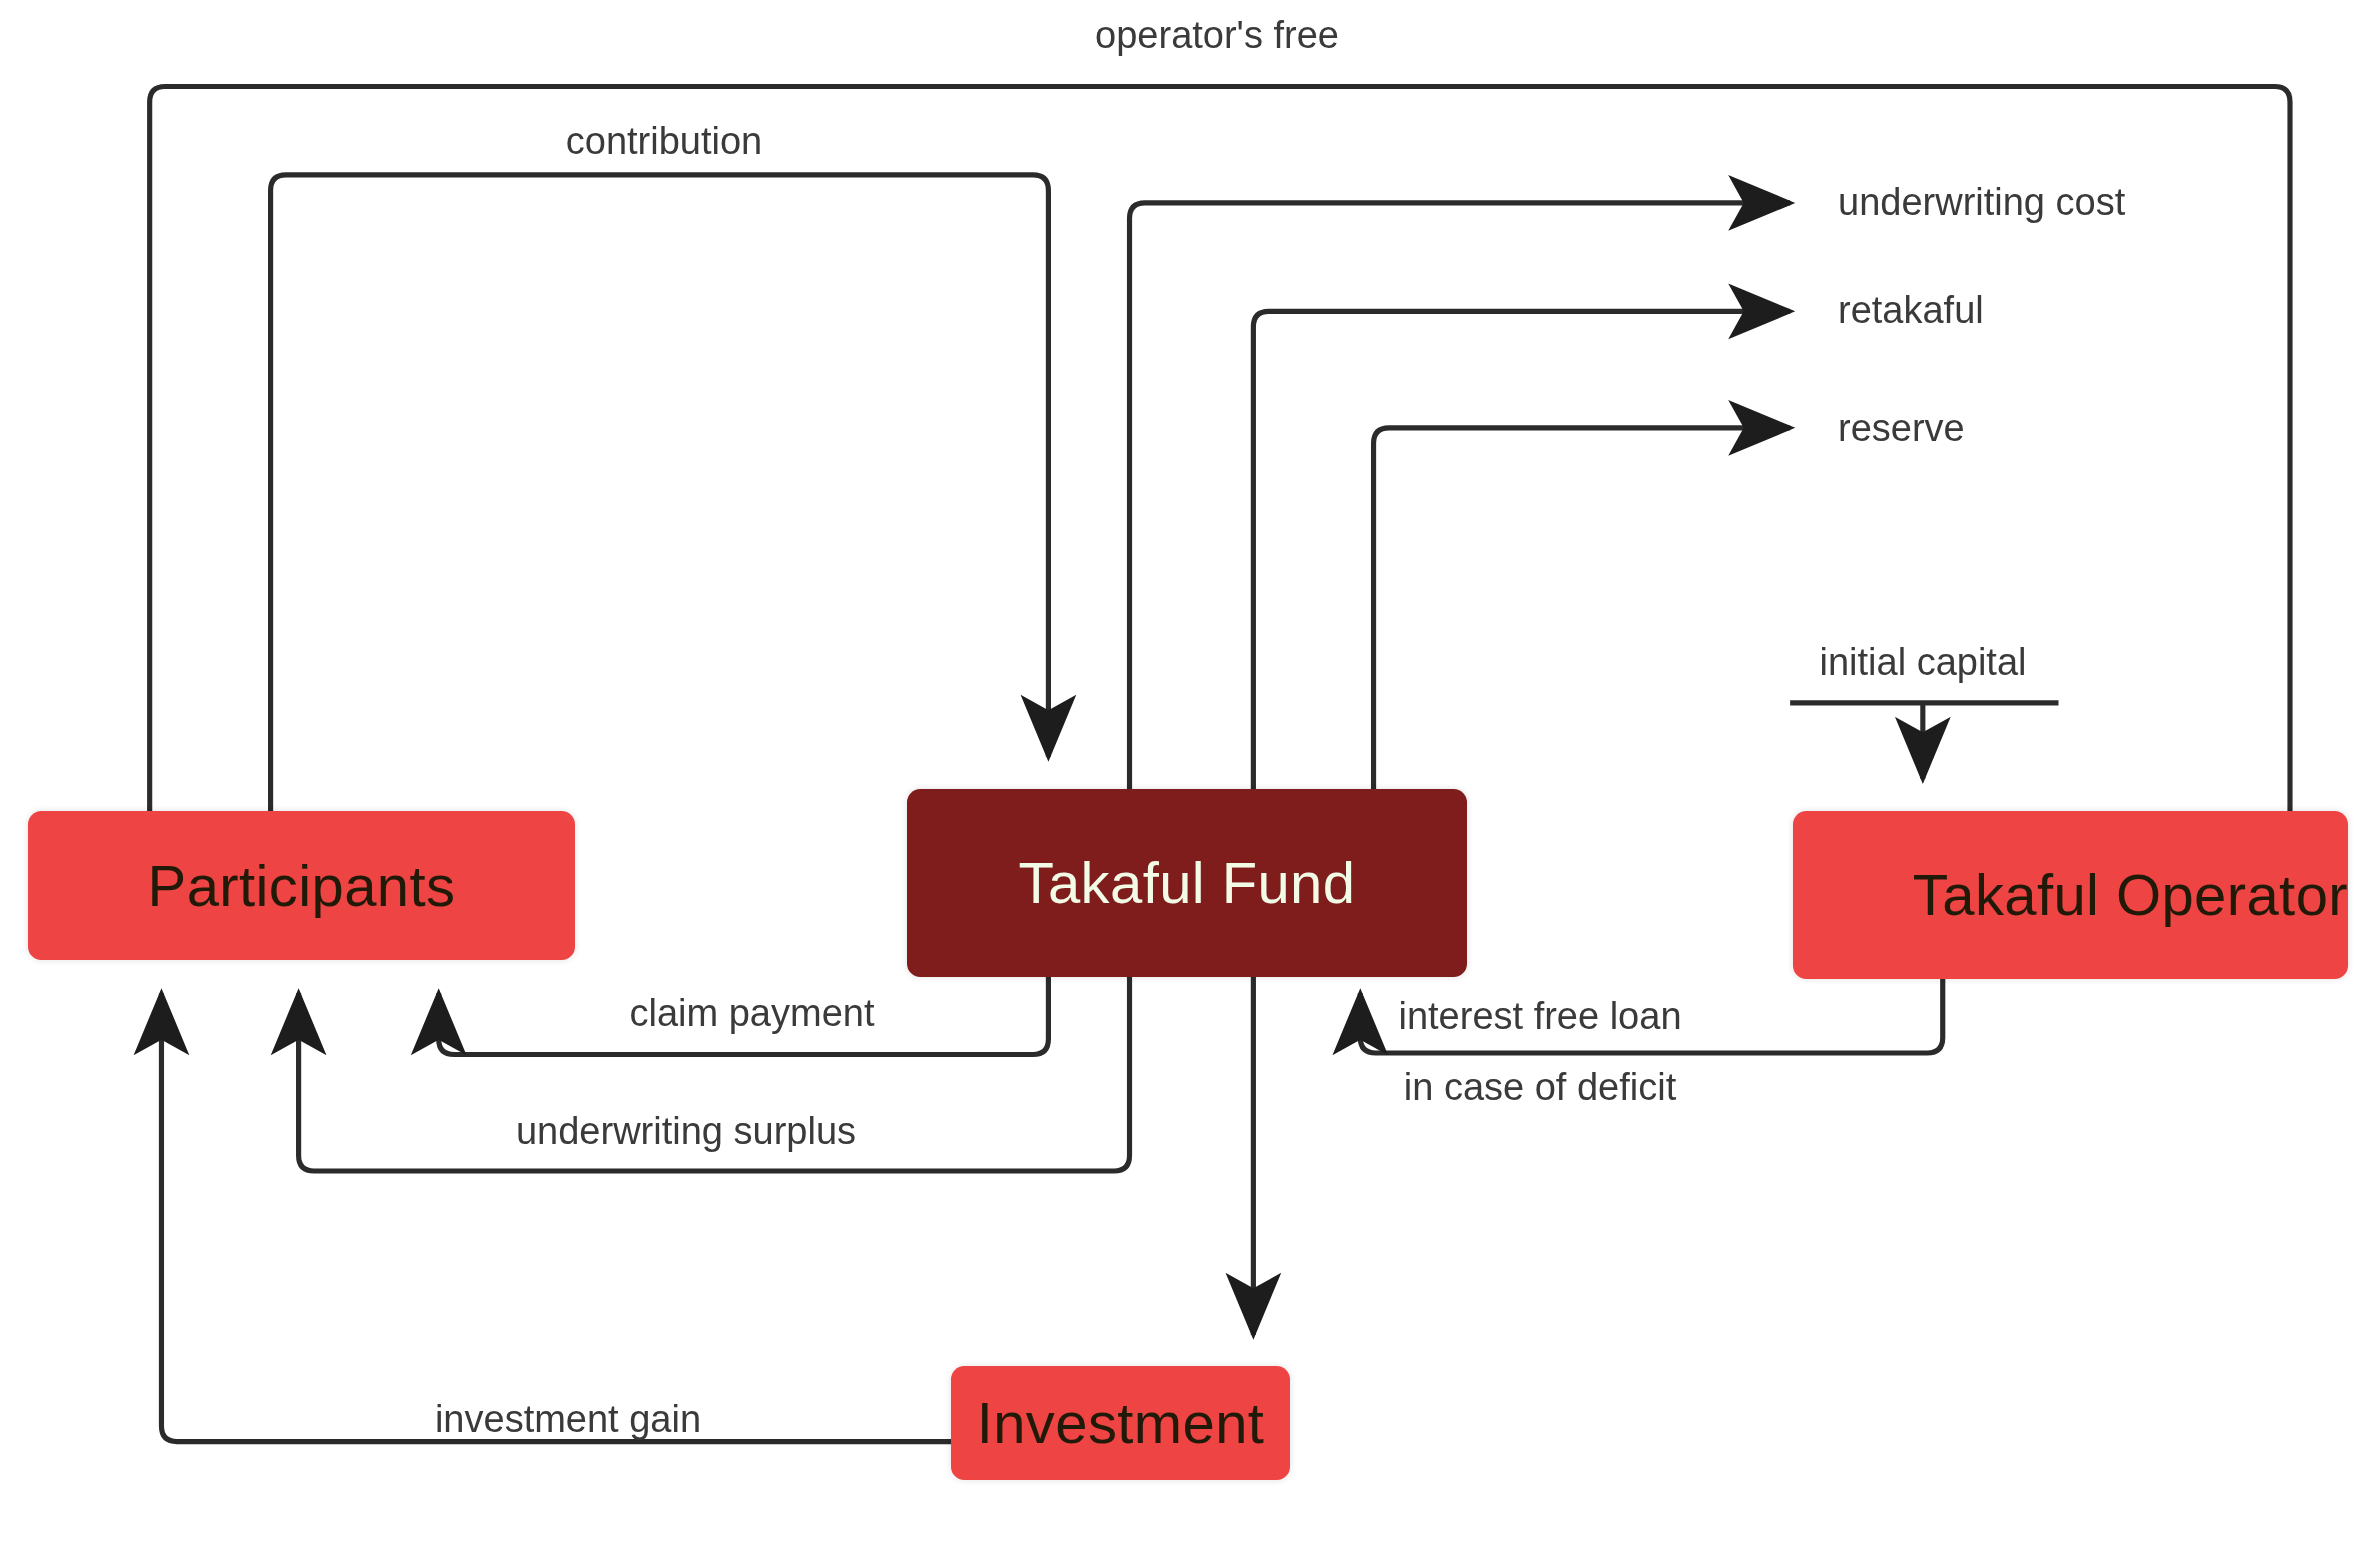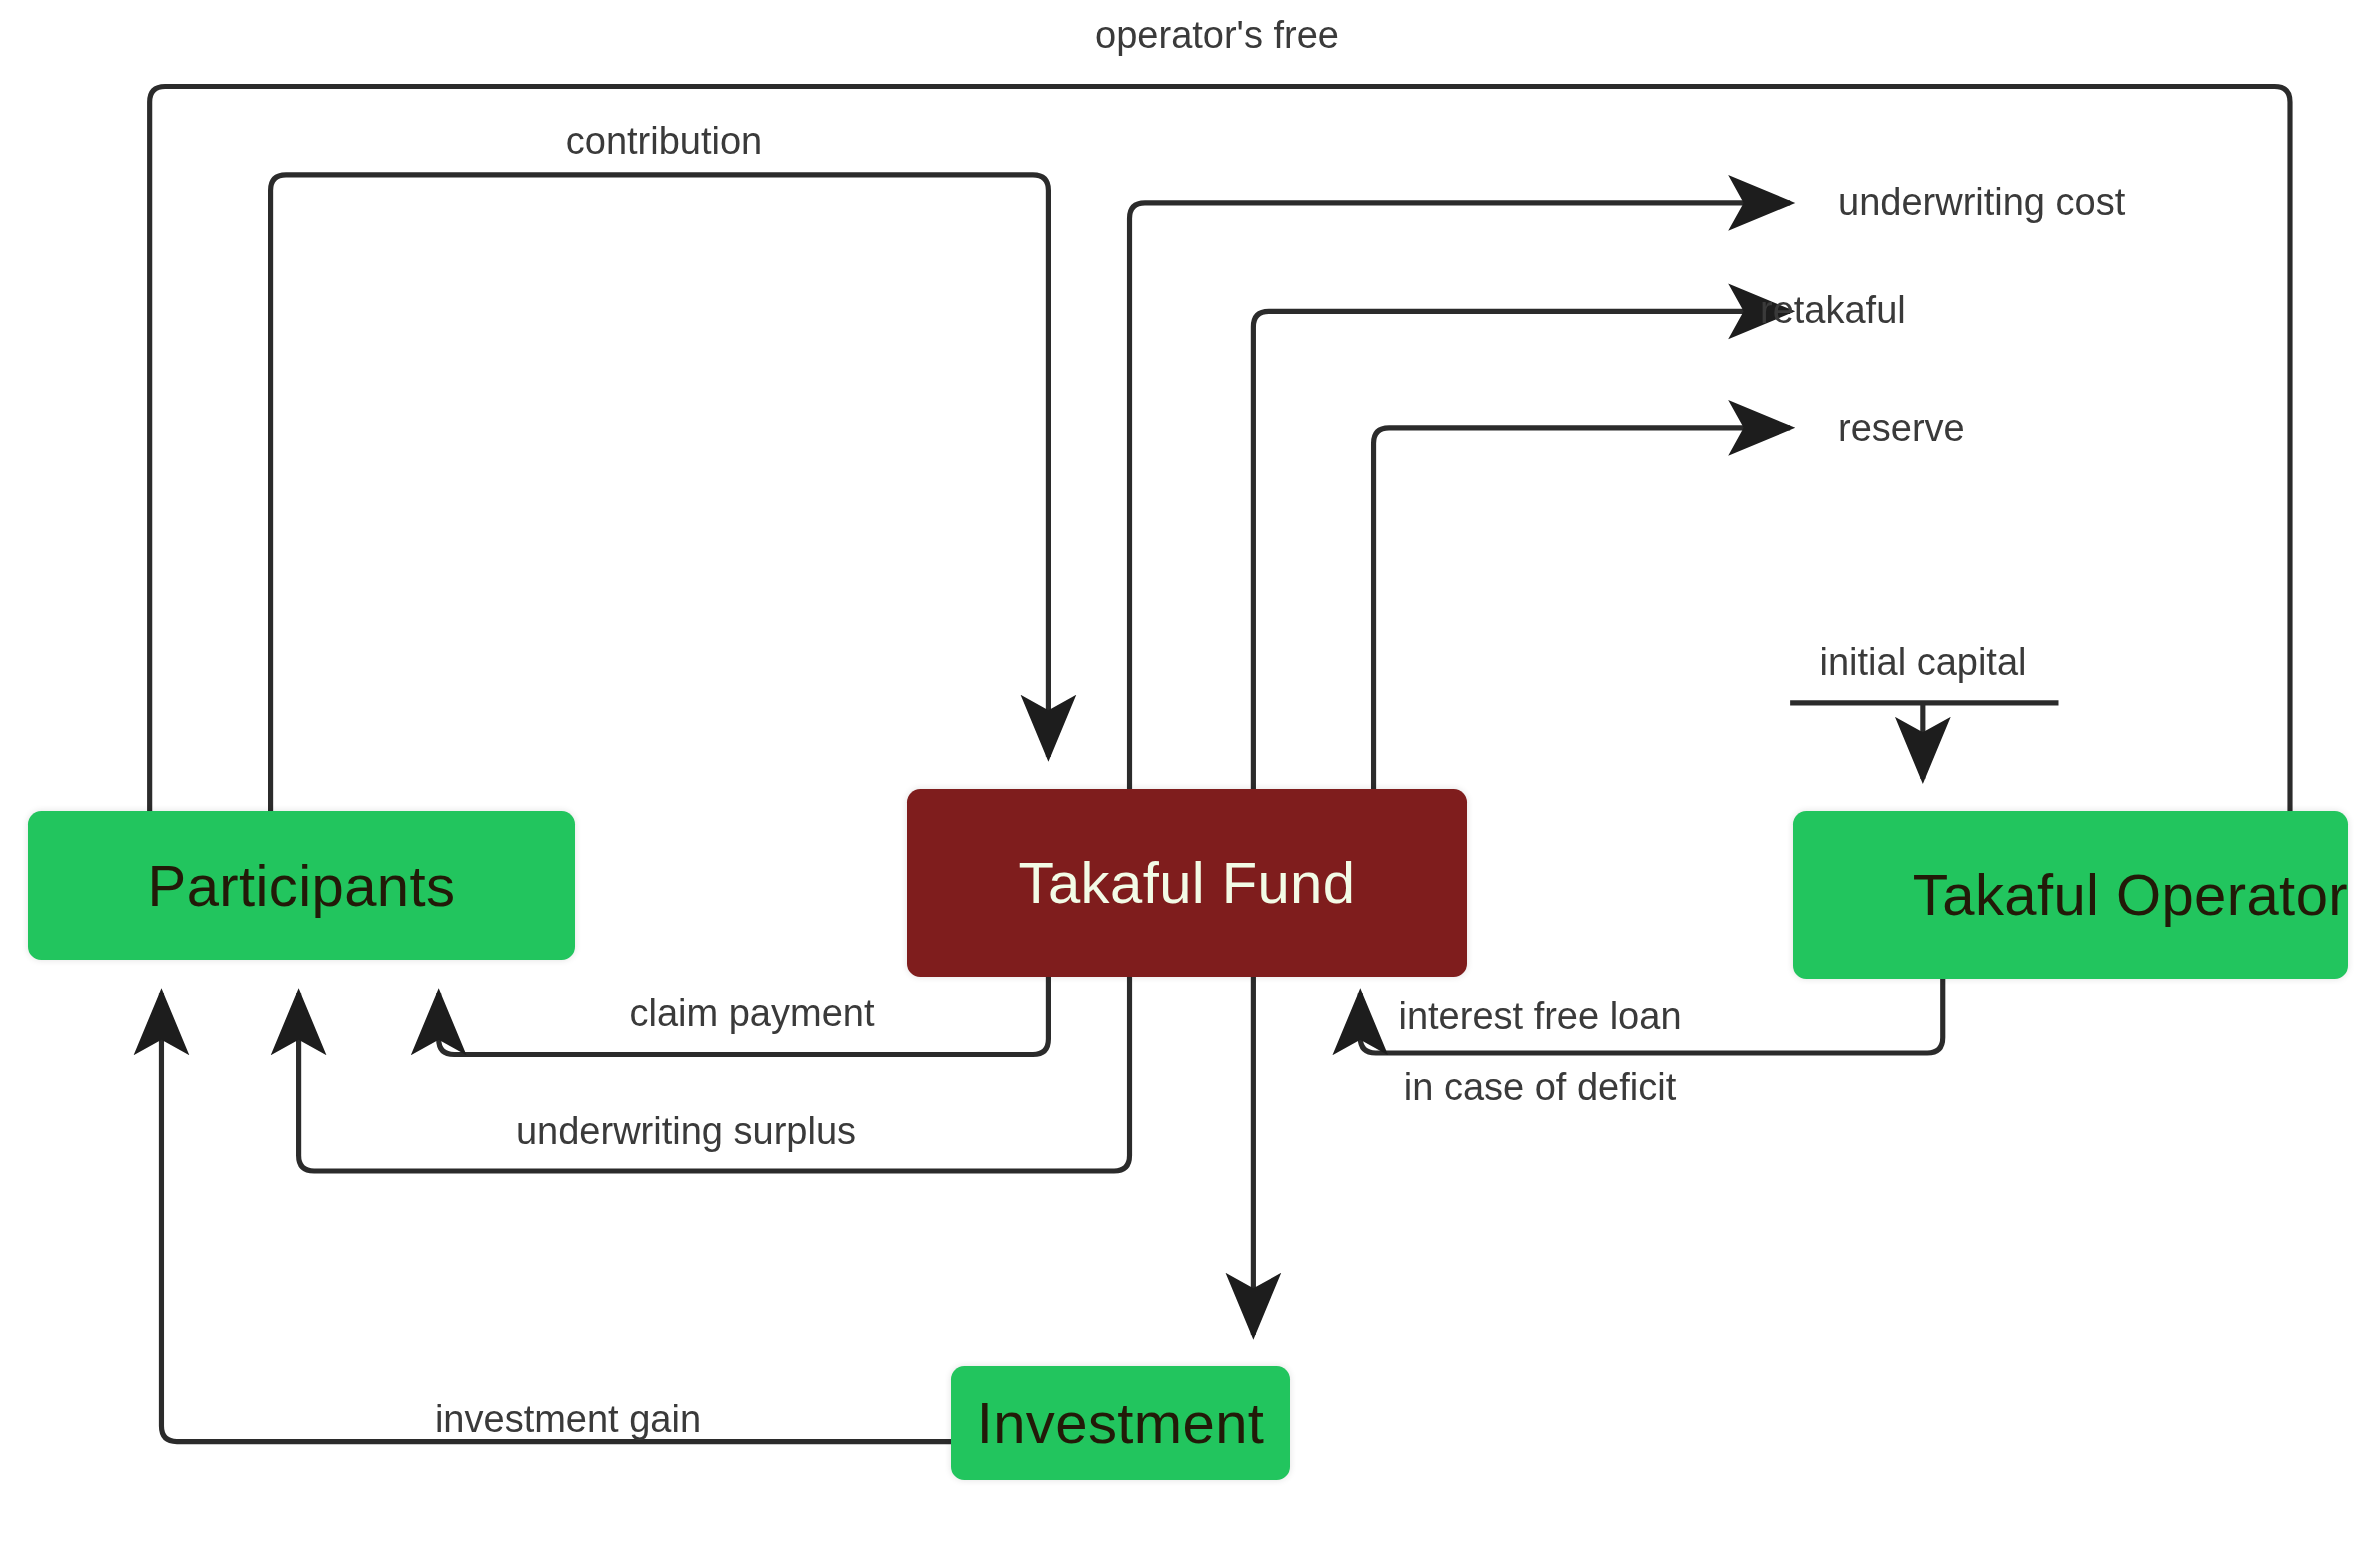--- a/index.html
+++ b/index.html
@@ -2,21 +2,21 @@
 <html style="font-size:11.8px"><head>
 <meta charset="utf-8">
 <style>
   html,body{margin:0;padding:0;background:#ffffff;}
   body{font-family:"Liberation Sans",sans-serif;}
   #stage{position:relative;width:2377px;height:1545px;background:#fff;overflow:hidden;}
   #wires{position:absolute;left:0;top:0;width:2377px;height:1545px;}
   .node{position:absolute;border-radius:13.3px;display:flex;align-items:center;justify-content:center;
         box-shadow:0 0 7.4px rgba(0,0,0,0.12);}
   .node span{font-size:58px;letter-spacing:0.4px;line-height:1;}
-  .node.orange{background:#22c55e;}
+  .node.orange{background:#ef4444;}
   .node.orange span{color:#221a08;}
   .node.green{background:#7f1d1d;}
   .node.green span{color:#F2FBE6;}
   .lbl{position:absolute;font-size:38px;color:#3a3a3a;white-space:nowrap;line-height:1;}
   .lbl.c{transform:translateX(-50%);}
 </style>
 </head>
 <body>
 
 <div id="stage">
@@ -69,21 +69,21 @@
   <div class="node orange" style="left:951px;top:1366px;width:339px;height:114px;">
     <span>Investment</span>
   </div>
 
   <div class="lbl c" style="left:1217px;top:16px;">operator's free</div>
 
   <div class="lbl c" style="left:664px;top:122px;">contribution</div>
 
   <div class="lbl" style="left:1838px;top:183px;">underwriting cost</div>
 
-  <div class="lbl" style="left:1760px;top:291px;">retakaful</div>
+  <div class="lbl" style="left:1838px;top:291px;">retakaful</div>
 
   <div class="lbl" style="left:1838px;top:409px;">reserve</div>
 
   <div class="lbl c" style="left:1923px;top:643px;">initial capital</div>
 
   <div class="lbl c" style="left:723px;top:994px;margin-left:29px;">claim payment</div>
 
   <div class="lbl c" style="left:1540px;top:997px;">interest free loan</div>
 
   <div class="lbl c" style="left:1540px;top:1068px;">in case of deficit</div>

